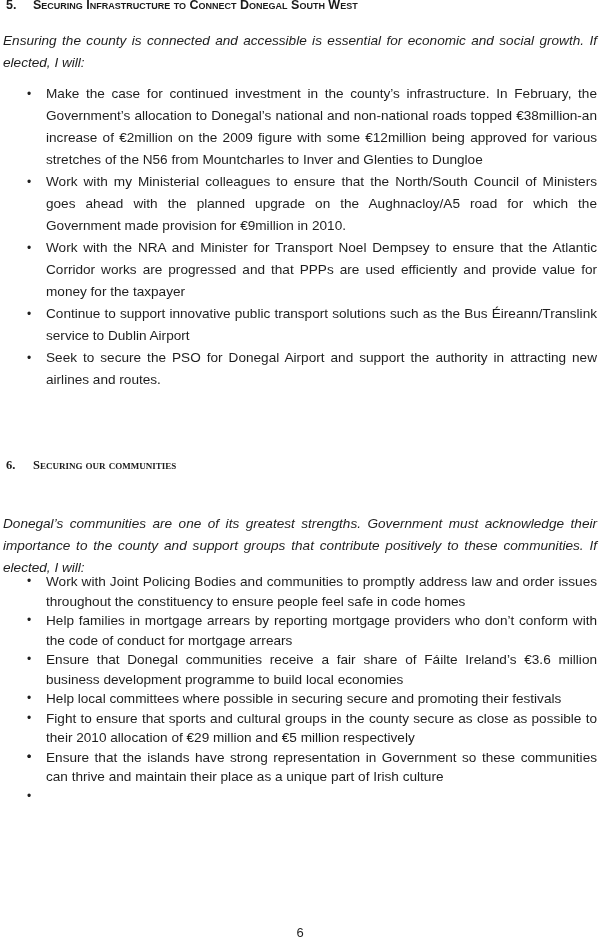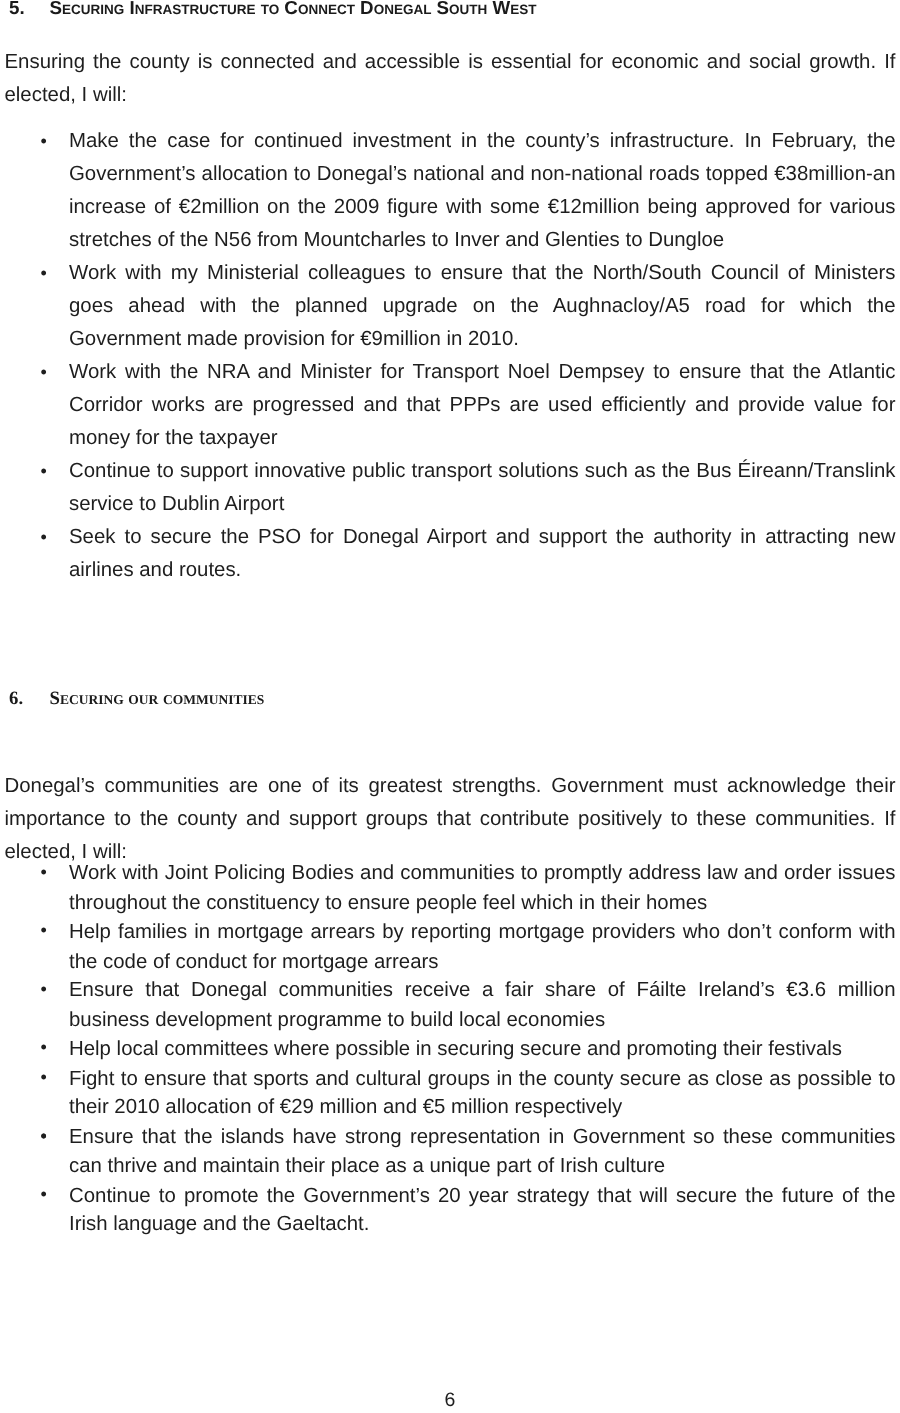--- a/index.html
+++ b/index.html
@@ -8,21 +8,21 @@
       font-family: "Liberation Sans", sans-serif; color: #1e1e1e;
     }
     .heading {
       position: absolute; left: 6px; font-size: 12.5px; font-weight: bold;
       letter-spacing: 0; color: #1a1a1a; white-space: nowrap;
     }
     .heading .num { display: inline-block; width: 27px; }
     .heading .title { font-variant: small-caps; }
     .para {
       position: absolute; left: 3px; width: 594px; font-size: 13.6px;
-      line-height: 22px; text-align: justify; margin: 0;
+      line-height: 22px; text-align: justify; margin: 0; font-style: italic;
     }
     ul.bullets {
       position: absolute; left: 0; width: 597px; margin: 0; padding: 0; list-style: none;
       font-size: 13.6px;
     }
     ul.bullets li { position: relative; padding-left: 46px; text-align: justify; }
     ul.bullets li .dot {
       position: absolute; left: 27px; top: 0; font-size: 12px;
     }
     #list1 li { line-height: 22px; }
@@ -49,23 +49,23 @@
   <li><span class="dot">•</span><span>Seek to secure the PSO for Donegal Airport and support the authority in attracting new airlines and routes.</span></li>
 </ul>
 
 <div class="heading" style="top:458px;font-family:Liberation Serif, serif;">
   <span class="num">6.</span><span class="title">Securing our communities</span>
 </div>
 
 <p class="para" style="top:513px;">Donegal’s communities are one of its greatest strengths. Government must acknowledge their importance to the county and support groups that contribute positively to these communities.  If elected, I will:</p>
 
 <ul class="bullets" id="list2" style="top:572px;">
-  <li><span class="dot">•</span><span>Work with Joint Policing Bodies and communities to promptly address law and order issues throughout the constituency to ensure people feel which in their homes</span></li>
+  <li><span class="dot">•</span><span>Work with Joint Policing Bodies and communities to promptly address law and order issues throughout the constituency to ensure people feel safe in code homes</span></li>
   <li><span class="dot">•</span><span>Help families in mortgage arrears by reporting mortgage providers who don’t conform with the code of conduct for mortgage arrears</span></li>
   <li><span class="dot">•</span><span>Ensure that Donegal communities receive a fair share of Fáilte Ireland’s €3.6 million business development programme to build local economies</span></li>
   <li><span class="dot">•</span><span>Help local committees where possible in securing secure and promoting their festivals</span></li>
   <li><span class="dot">•</span><span>Fight to ensure that sports and cultural groups in the county secure as close as possible to their 2010 allocation of €29 million and €5 million respectively</span></li>
   <li><span class="dot">•</span></li>
   <li><span class="dot">•</span><span>Ensure that the islands have strong representation in Government so these communities can thrive and maintain their place as a unique part of Irish culture</span></li>
-  <li><span class="dot">•</span><span>Continue to promote the Government’s 20 year strategy that will secure the future of the Irish language and the Gaeltacht.</span></li>
+  <li><span class="dot">•</span></li>
 </ul>
 
 <div class="page-number">6</div>
 
 </body></html>

